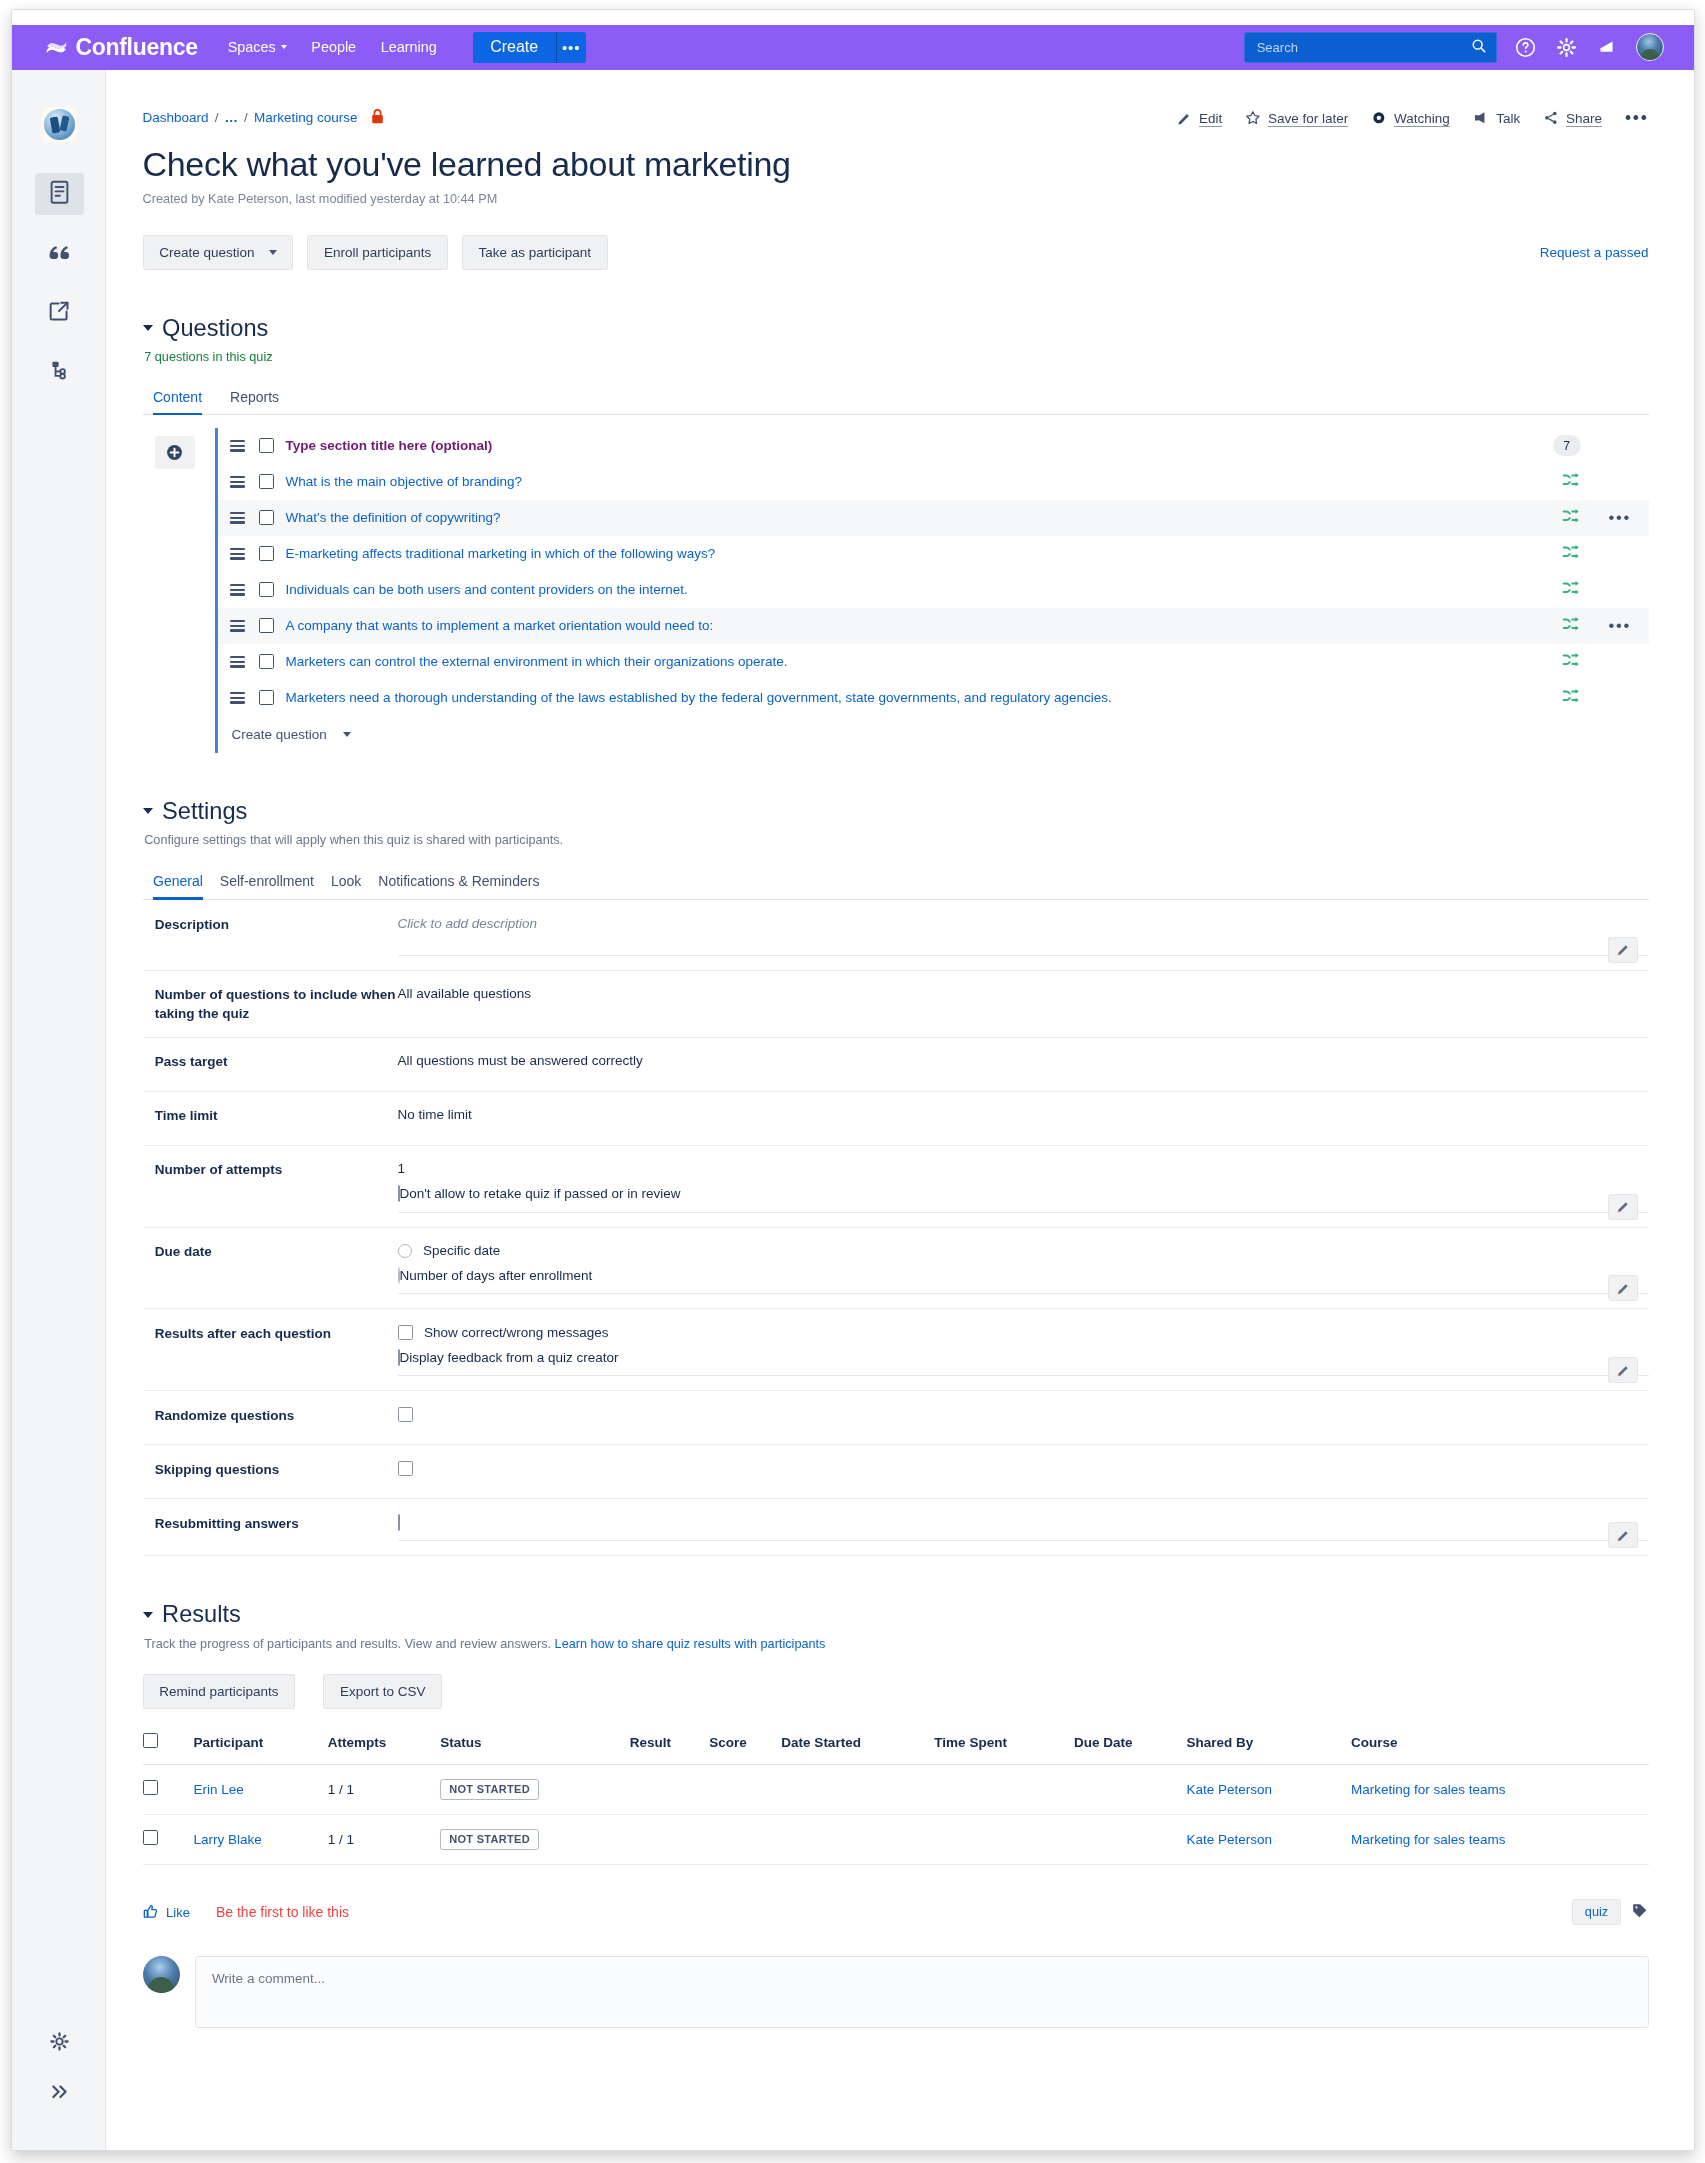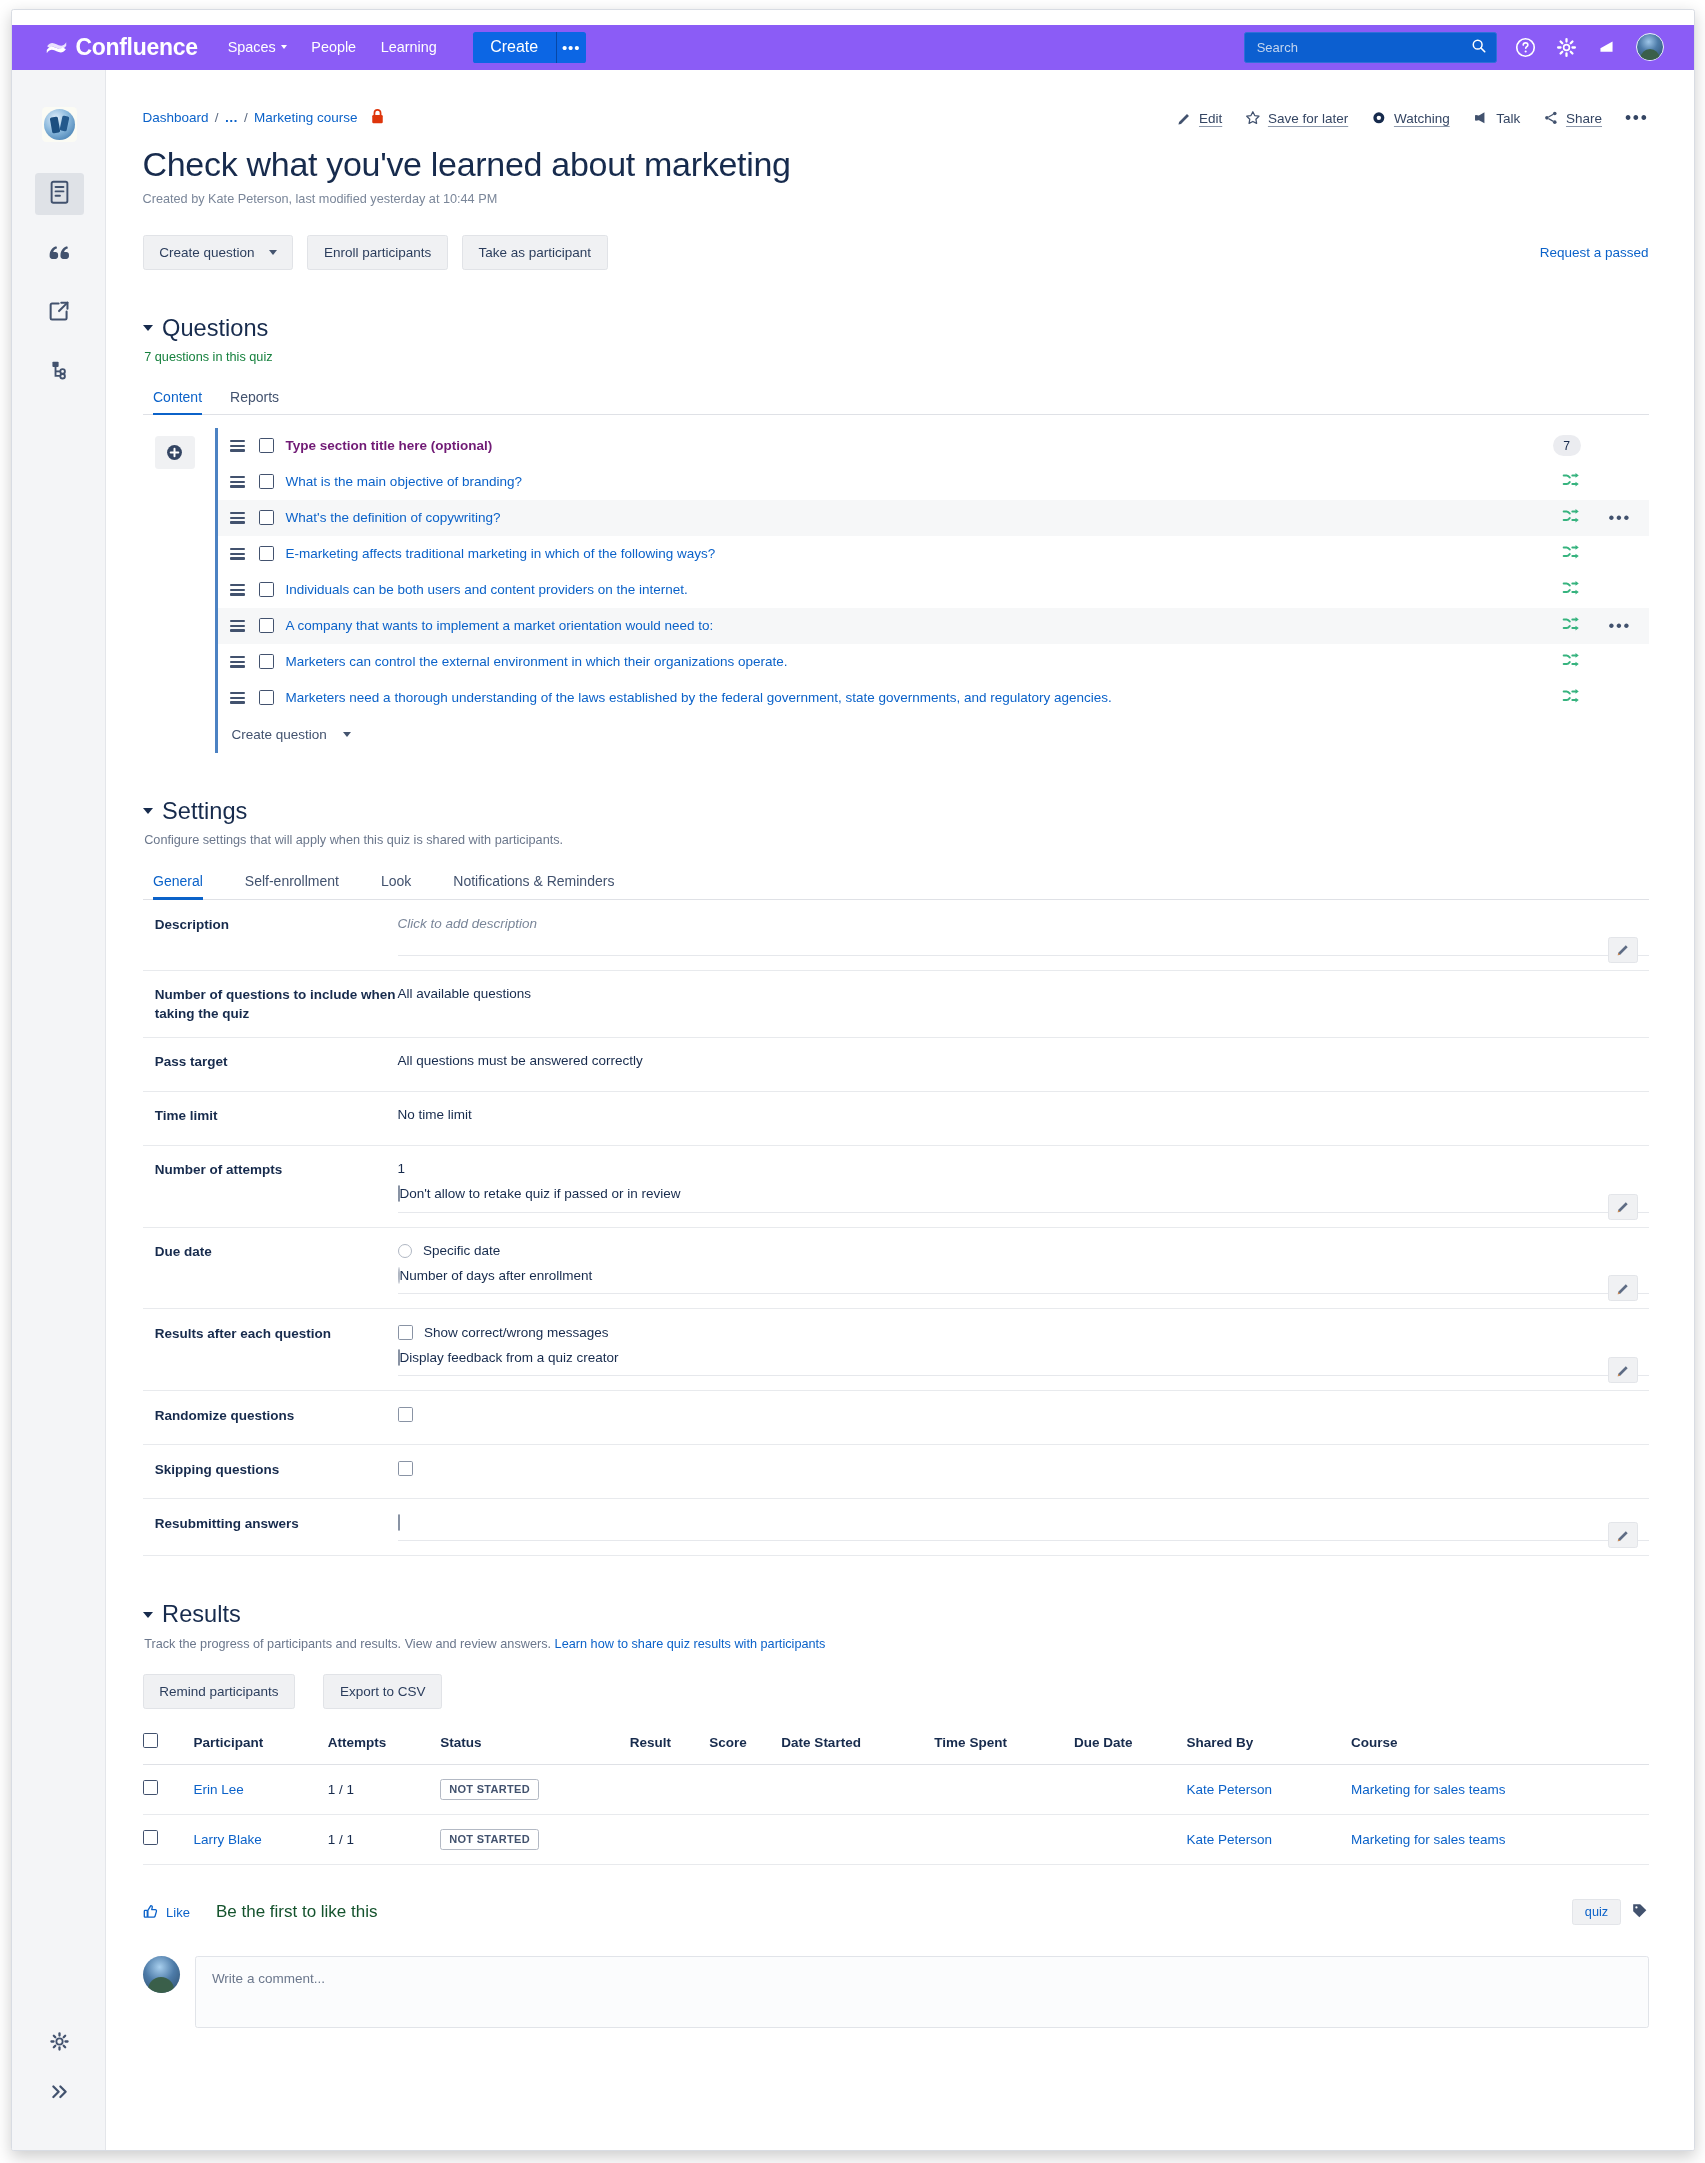--- a/index.html
+++ b/index.html
@@ -183,21 +183,21 @@
     border-radius:10.5px; padding:3.5px 10.5px; margin-right:68px;
   }
   .shuffle { margin-right:68px; cursor:pointer; }
   .rowdots { position:absolute; right:17.5px; font-size:16.6px; color:#42526e; letter-spacing:1.7px; cursor:pointer; }
   .createq-row {
     display:flex; align-items:center; gap:15.7px; height:37px; padding-left:14px;
     font-size:13.5px; color:#42526e; cursor:pointer;
   }
 
   
-  .settings-tabs { display:flex; gap:42px; margin-top:26px; border-bottom:0.9px solid #dfe1e6; padding-left:10.5px; }
+  .settings-tabs { display:flex; gap:17px; margin-top:26px; border-bottom:0.9px solid #dfe1e6; padding-left:10.5px; }
   .stable { margin-top:0; }
   .srow { display:flex; border-bottom:0.9px solid #e8eaed; position:relative; min-height:54px; }
   .slabel { width:255px; padding:15.7px 0 14px 12.2px; font-size:13.5px; font-weight:700; color:#172b4d; line-height:1.35; }
   .sval { flex:1; padding:15.7px 0 14px 0; font-size:13.5px; color:#172b4d; position:relative; }
   .sval .under { border-bottom:0.9px solid #e6e8ec; padding-bottom:24px; display:block; width:100%; }
   .sval .ph { color:#7a8699; font-style:italic; }
   .pencil {
     position:absolute; right:10.5px; bottom:7px; width:30px;height:26px;
     background:#f0f1f3; border:0.9px solid #e3e5e9; border-radius:2.6px;
     display:flex;align-items:center;justify-content:center; cursor:pointer;
@@ -219,21 +219,21 @@
   .rtable .lnk { color:#0b62c9; cursor:pointer; }
   .status-pill {
     display:inline-block; border:0.9px solid #b3b9c4; border-radius:2.6px;
     font-size:11px; font-weight:700; color:#42526e; padding:3.5px 7.9px; letter-spacing:0.3px;
   }
   .col-check { width:51px; }
 
   
   .likerow { display:flex; align-items:center; margin-top:30px; position:relative; height:35px; }
   .like-btn { display:flex;align-items:center;gap:7.9px;color:#0b62c9;font-size:13px;cursor:pointer; }
-  .like-note { margin-left:26px; font-size:17px; color:#14532d; }
+  .like-note { margin-left:26px; font-size:14px; color:#ef4444; }
   .tags { position:absolute; right:0; display:flex; align-items:center; gap:10.5px; }
   .tag-chip {
     background:#f0f1f3; border:0.9px solid #e3e5e9; border-radius:2.6px;
     font-size:12.7px; color:#0b62c9; padding:5.2px 11.4px; cursor:pointer;
   }
   .commentrow { display:flex; gap:15.7px; margin-top:26px; }
   .avatar-c {
     width:37px;height:37px;border-radius:50%; flex:none;
     background: radial-gradient(circle at 45% 30%, #a8cfee 0%, #4d7ba8 45%, #2b4a66 100%);
     overflow:hidden; position:relative;

